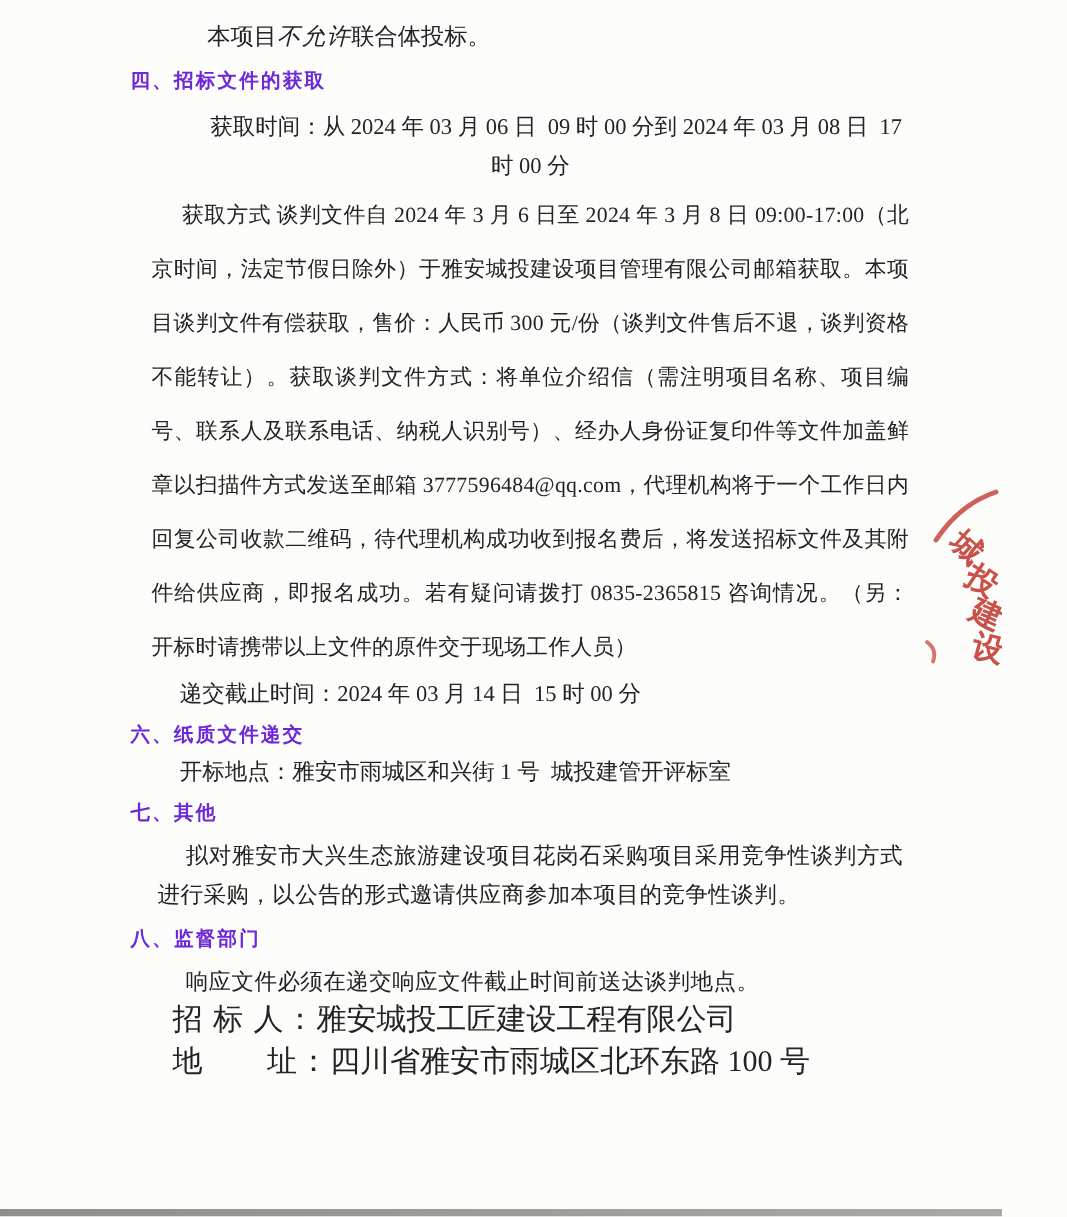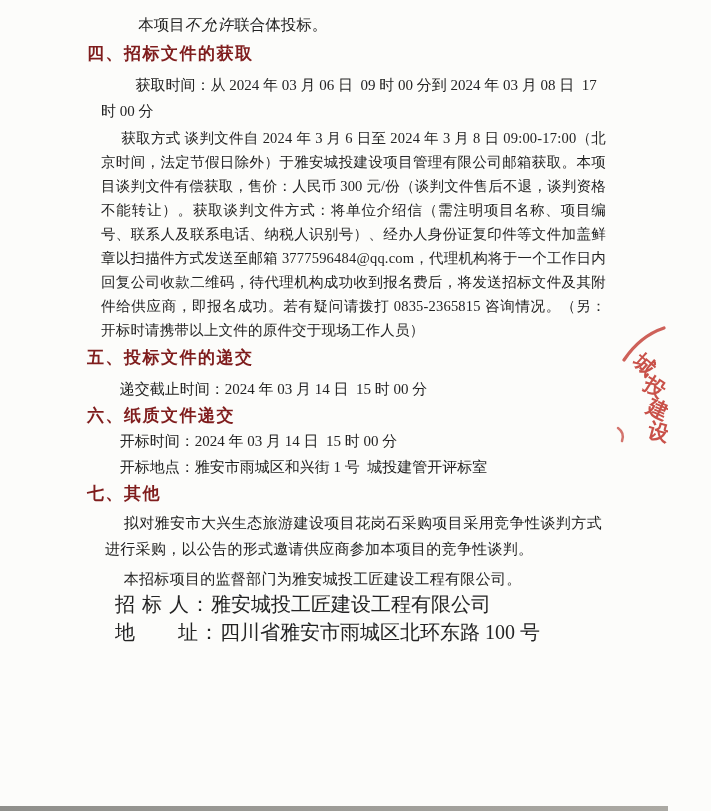--- a/index.html
+++ b/index.html
@@ -7,28 +7,28 @@
     width:711px;height:811px;position:relative;overflow:hidden;
     background:#fcfcfa;
     font-family:"Liberation Serif","DejaVu Serif",serif;
     color:#232323;
   }
   .page{position:relative;width:668px;height:811px;padding:12px 62px 0 101px;box-sizing:border-box;}
   .intro{margin:0 0 4px;line-height:26px;font-size:15.5px;text-indent:2.4em;}
   .intro em{font-style:italic;letter-spacing:1px;}
   .hd{
     font-family:"Liberation Sans","DejaVu Sans",sans-serif;
-    font-weight:700;font-size:17px;line-height:24px;color:#7f1d1d;
+    font-weight:700;font-size:13px;line-height:24px;color:#6d28d9;
     margin:0 0 6px -14px;letter-spacing:1.5px;
   }
   .line{margin:0;font-size:15px;line-height:26px;white-space:pre-wrap;}
   .ind2{text-indent:2.3em;}
   .ind1{text-indent:1.25em;}
   .p-long{
-    margin:0;font-size:14.5px;line-height:24px;text-align:justify;
+    margin:0;font-size:14.5px;line-height:36px;text-align:justify;
     text-indent:1.4em;letter-spacing:.2px;
   }
   .p-med{
     margin:0;font-size:14.8px;line-height:24px;text-align:justify;
     text-indent:1.25em;letter-spacing:.2px;
   }
   .p-26{
     margin:4px;font-size:15px;line-height:26px;text-align:justify;
     text-indent:1.25em;letter-spacing:.3px;
   }
@@ -49,34 +49,33 @@
   }
 </style>
 </head>
 <body>
 
 <div class="page">
 
   <p class="intro"><span>本项目</span><em>不允许</em><span>联合体投标。</span></p>
 
   <h2 class="hd" style="margin-top:4px;">四、招标文件的获取</h2>
-  <p class="line ind2" style="margin-bottom:2px;">获取时间：从 2024 年 03 月 06 日  09 时 00 分到 2024 年 03 月 08 日  17 时 00 分</p>
+  <p class="line ind2" style="margin-bottom:2px;text-align:center;">获取时间：从 2024 年 03 月 06 日  09 时 00 分到 2024 年 03 月 08 日  17 时 00 分</p>
   <p class="p-long">获取方式 谈判文件自 2024 年 3 月 6 日至 2024 年 3 月 8 日 09:00-17:00（北京时间，法定节假日除外）于雅安城投建设项目管理有限公司邮箱获取。本项目谈判文件有偿获取，售价：人民币 300 元/份（谈判文件售后不退，谈判资格不能转让）。获取谈判文件方式：将单位介绍信（需注明项目名称、项目编号、联系人及联系电话、纳税人识别号）、经办人身份证复印件等文件加盖鲜章以扫描件方式发送至邮箱 3777596484@qq.com，代理机构将于一个工作日内回复公司收款二维码，待代理机构成功收到报名费后，将发送招标文件及其附件给供应商，即报名成功。若有疑问请拨打 0835-2365815 咨询情况。（另：开标时请携带以上文件的原件交于现场工作人员）</p>
 
-  <h2 class="hd" style="margin-top:4px;">五、投标文件的递交</h2>
   <p class="line ind1" style="margin-bottom:2px;">递交截止时间：2024 年 03 月 14 日  15 时 00 分</p>
 
   <h2 class="hd" style="margin-top:2px;margin-bottom:0;">六、纸质文件递交</h2>
-  <p class="line ind1">开标时间：2024 年 03 月 14 日  15 时 00 分</p>
   <p class="line ind1">开标地点：雅安市雨城区和兴街 1 号  城投建管开评标室</p>
 
   <h2 class="hd" style="margin-top:2px;margin-bottom:2px;">七、其他</h2>
   <p class="p-26">拟对雅安市大兴生态旅游建设项目花岗石采购项目采用竞争性谈判方式进行采购，以公告的形式邀请供应商参加本项目的竞争性谈判。</p>
 
-  <p class="p-26">本招标项目的监督部门为雅安城投工匠建设工程有限公司。</p>
+  <h2 class="hd" style="margin-top:4px;margin-bottom:2px;">八、监督部门</h2>
+  <p class="p-26">响应文件必须在递交响应文件截止时间前送达谈判地点。</p>
 
   <div class="contacts">
     <p class="contact-line"><span class="contact-label">招 标 人：</span><span>雅安城投工匠建设工程有限公司</span></p>
     <p class="contact-line"><span class="contact-label">地　　址：</span><span>四川省雅安市雨城区北环东路 100 号</span></p>
 
   </div>
 
   <div class="seal">
     <svg width="74" height="140" viewBox="0 0 74 140">
       <path d="M 70 2 Q 46 10 30 34" fill="none" stroke-width="3.2" stroke-linecap="round" opacity="0.8" stroke="#c23a31"></path>

